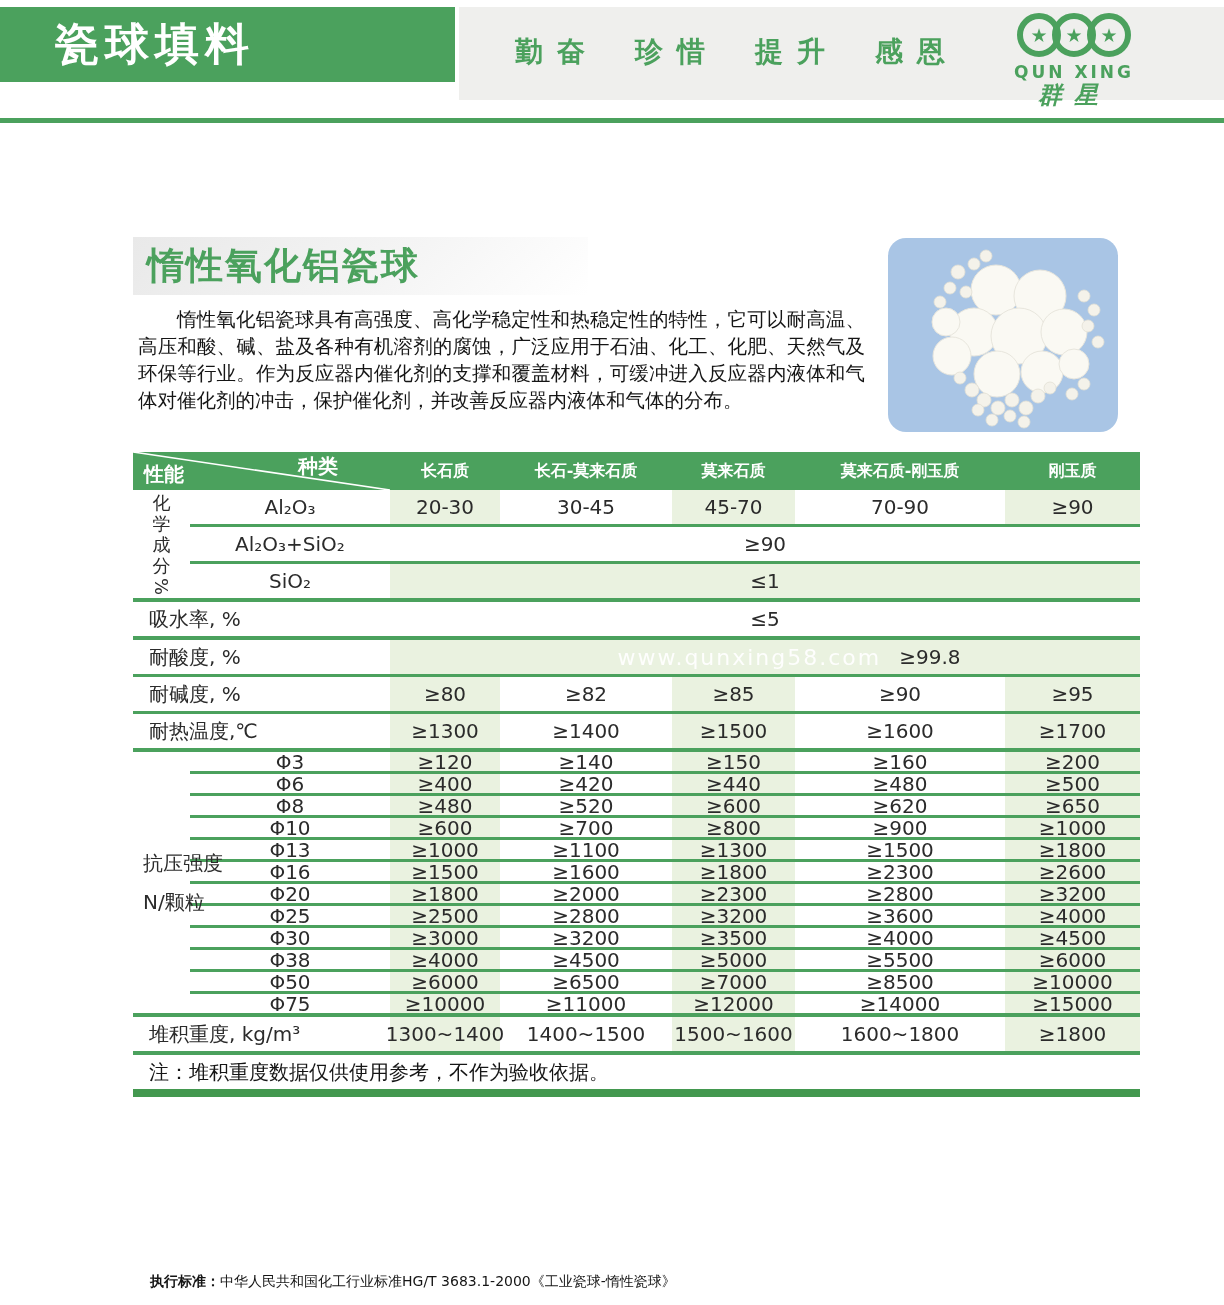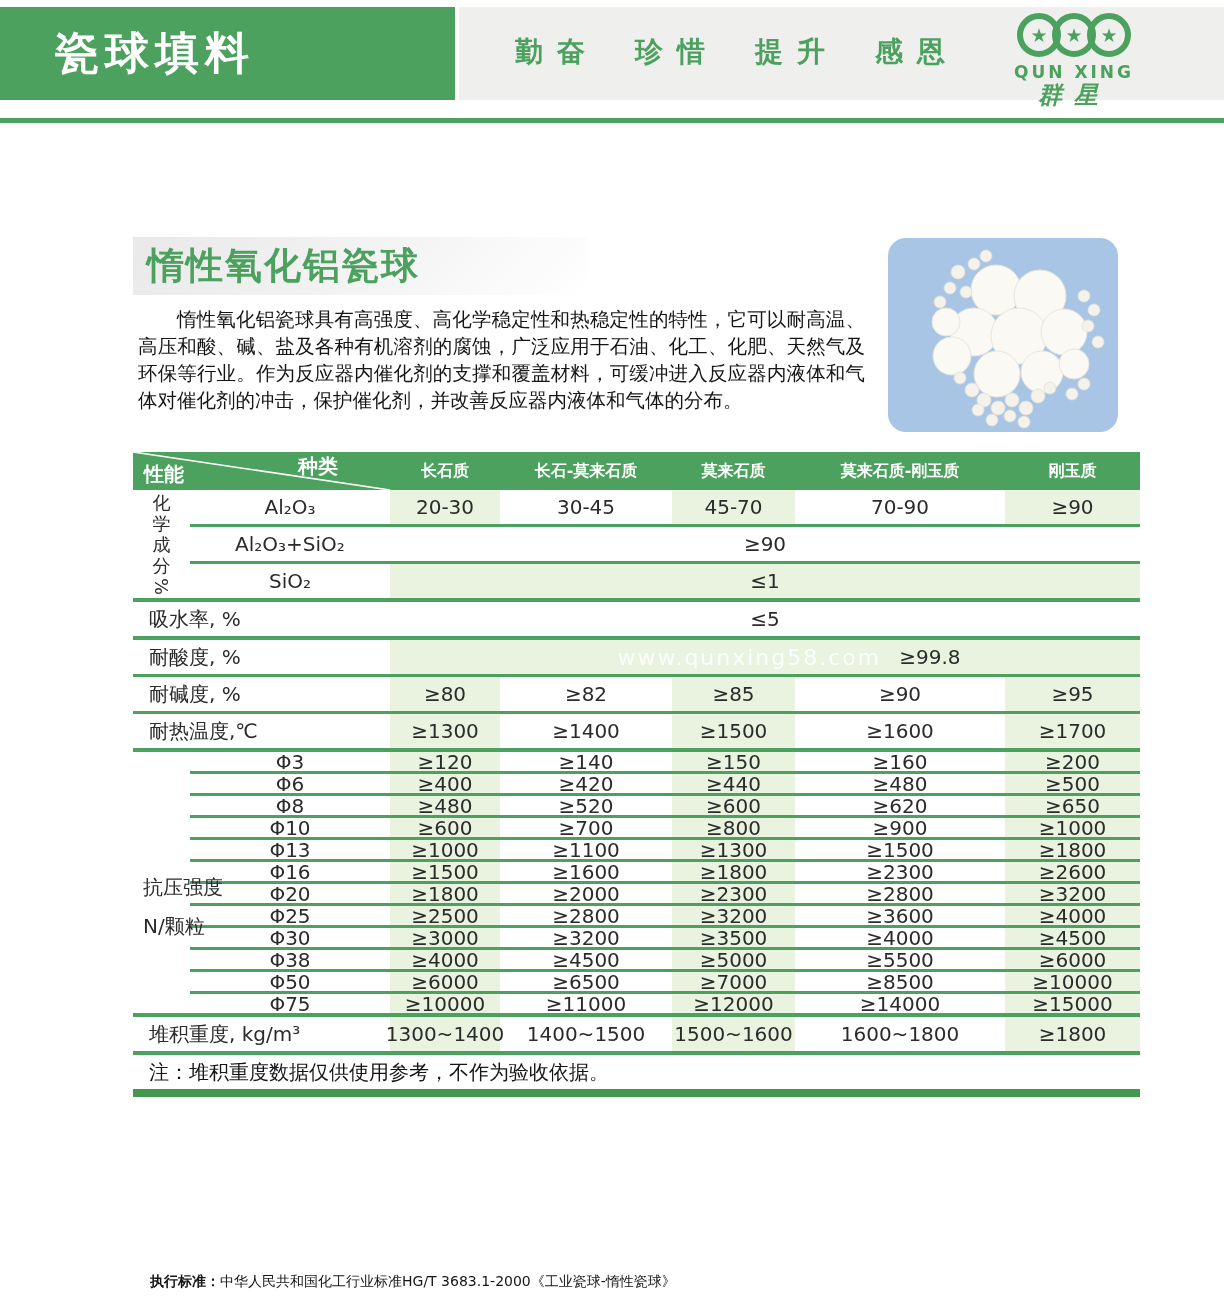--- a/index.html
+++ b/index.html
@@ -10,21 +10,21 @@
     --ink:#2b2b2b;
   }
   *{margin:0;padding:0;box-sizing:border-box;}
   html,body{width:1224px;}
   body{
     width:1224px;height:1305px;position:relative;background:#ffffff;
     font-family:"DejaVu Sans","Liberation Sans",sans-serif;color:var(--ink);
     overflow:hidden;
   }
   
-  .banner{position:absolute;left:0;top:7px;width:455px;height:93px;background:var(--green);
+  .banner{position:absolute;left:0;top:7px;width:455px;height:75px;background:var(--green);
     display:flex;align-items:center;}
   .banner-title{color:#fff;font-size:44px;font-weight:bold;letter-spacing:6px;padding-left:55px;}
   .topbar{position:absolute;left:459px;top:7px;width:765px;height:93px;background:var(--gray);}
   .slogan{position:absolute;left:56px;top:26px;display:flex;gap:36px;}
   .slogan-word{color:var(--green);font-size:28px;font-weight:bold;letter-spacing:14px;
     font-family:"DejaVu Serif","Liberation Serif",serif;}
   .logo{position:absolute;right:75px;top:4px;width:150px;text-align:center;}
   .logo-rings{display:block;margin:0 auto;}
   .logo-name{color:var(--green);font-size:17px;font-weight:bold;letter-spacing:3px;line-height:1.1;}
   .logo-script{color:var(--green);font-size:24px;font-weight:bold;font-style:italic;
@@ -58,21 +58,21 @@
   .tint{background:var(--tint);}
   .watermark{color:rgba(255,255,255,.92);font-size:22px;letter-spacing:2px;margin-left:48px;}
   .sep{height:3px;background:var(--green);}
   .sep.major{height:4px;}
   .sep.indent{margin-left:57px;}
   .chem-block,.strength-block{position:relative;}
   .chem-group{position:absolute;left:0;top:0;bottom:0;width:57px;display:flex;flex-direction:column;
     align-items:center;justify-content:center;font-size:18px;line-height:21px;color:var(--ink);}
   .chem-group .rot{display:inline-block;transform:rotate(90deg);}
   .strength-group{position:absolute;left:10px;top:50%;transform:translateY(-50%);
-    font-size:20px;color:var(--ink);white-space:nowrap;display:flex;flex-direction:column;gap:12px;margin-top:24px;}
+    font-size:20px;color:var(--ink);white-space:nowrap;display:flex;flex-direction:column;gap:12px;}
   .note-row{display:flex;align-items:center;height:34px;font-size:20px;color:#151515;padding-left:16px;background:#fff;}
   .bottom-bar{height:8px;background:var(--green-dark);}
   .standard-line{position:absolute;left:150px;top:1273px;font-size:14px;color:#151515;}
   .standard-line b{font-weight:bold;}
 </style>
 </head>
 <body>
 
 <div class="banner">
   <span class="banner-title">瓷球填料</span>

